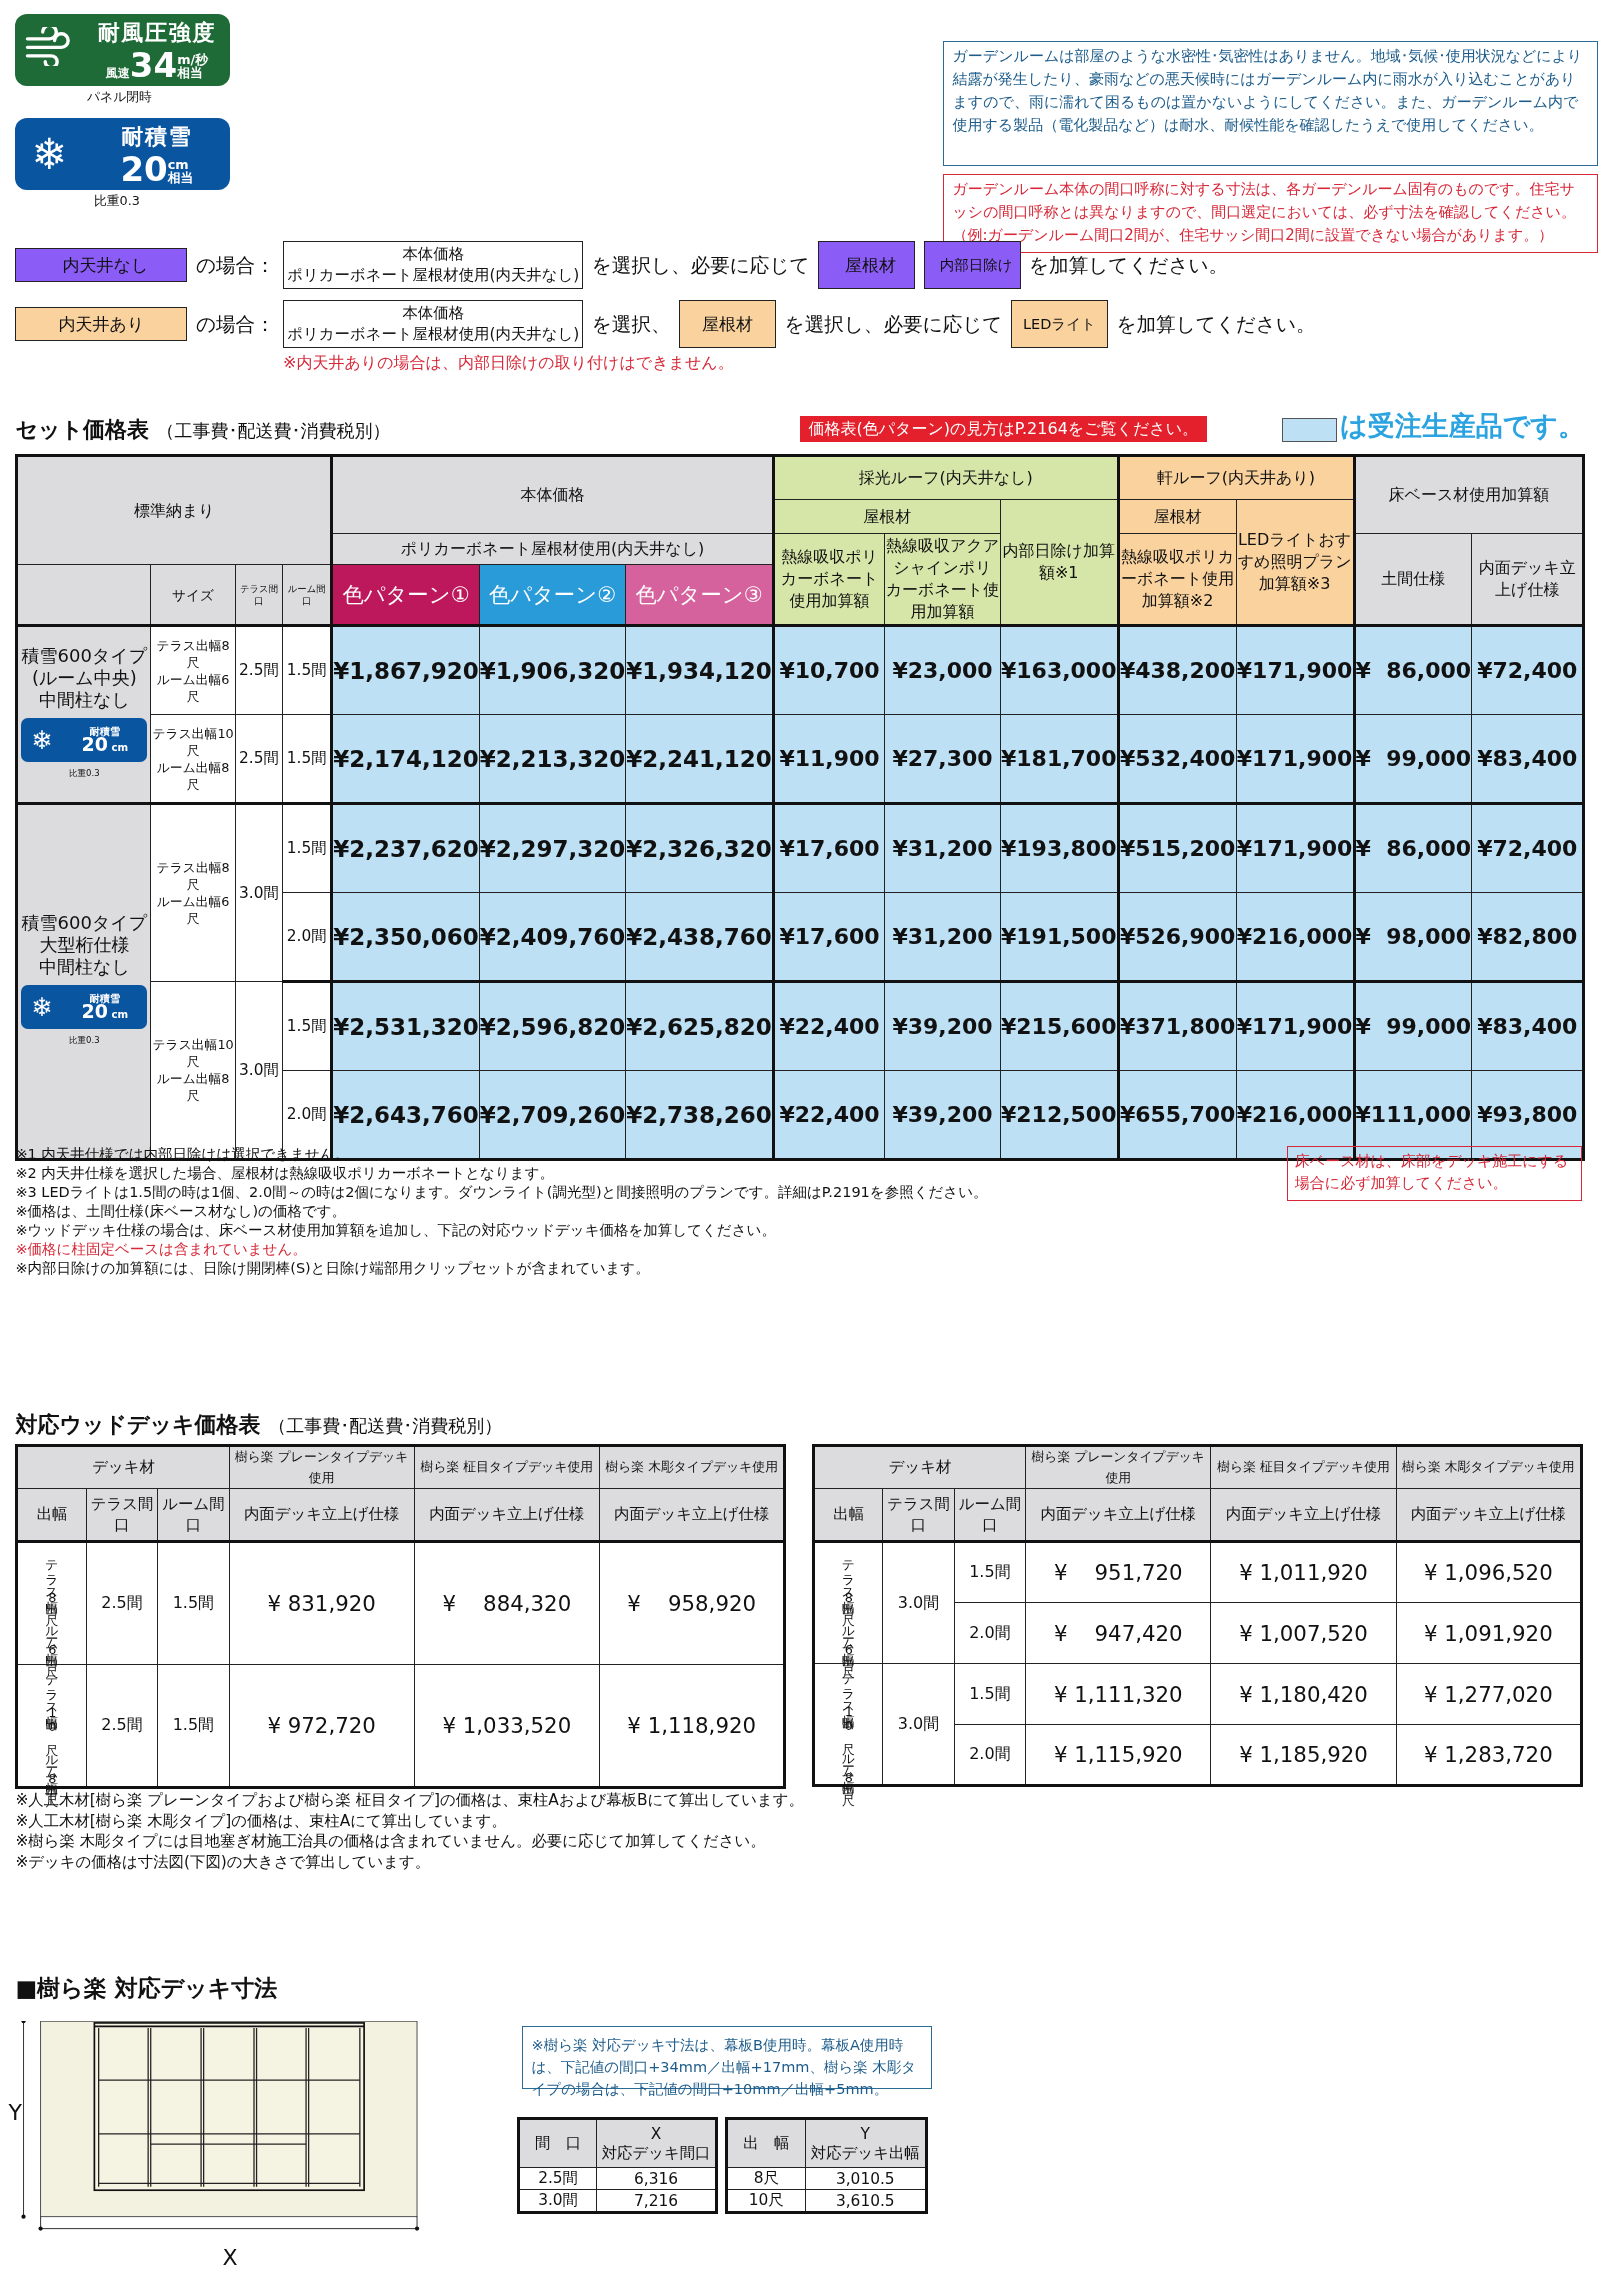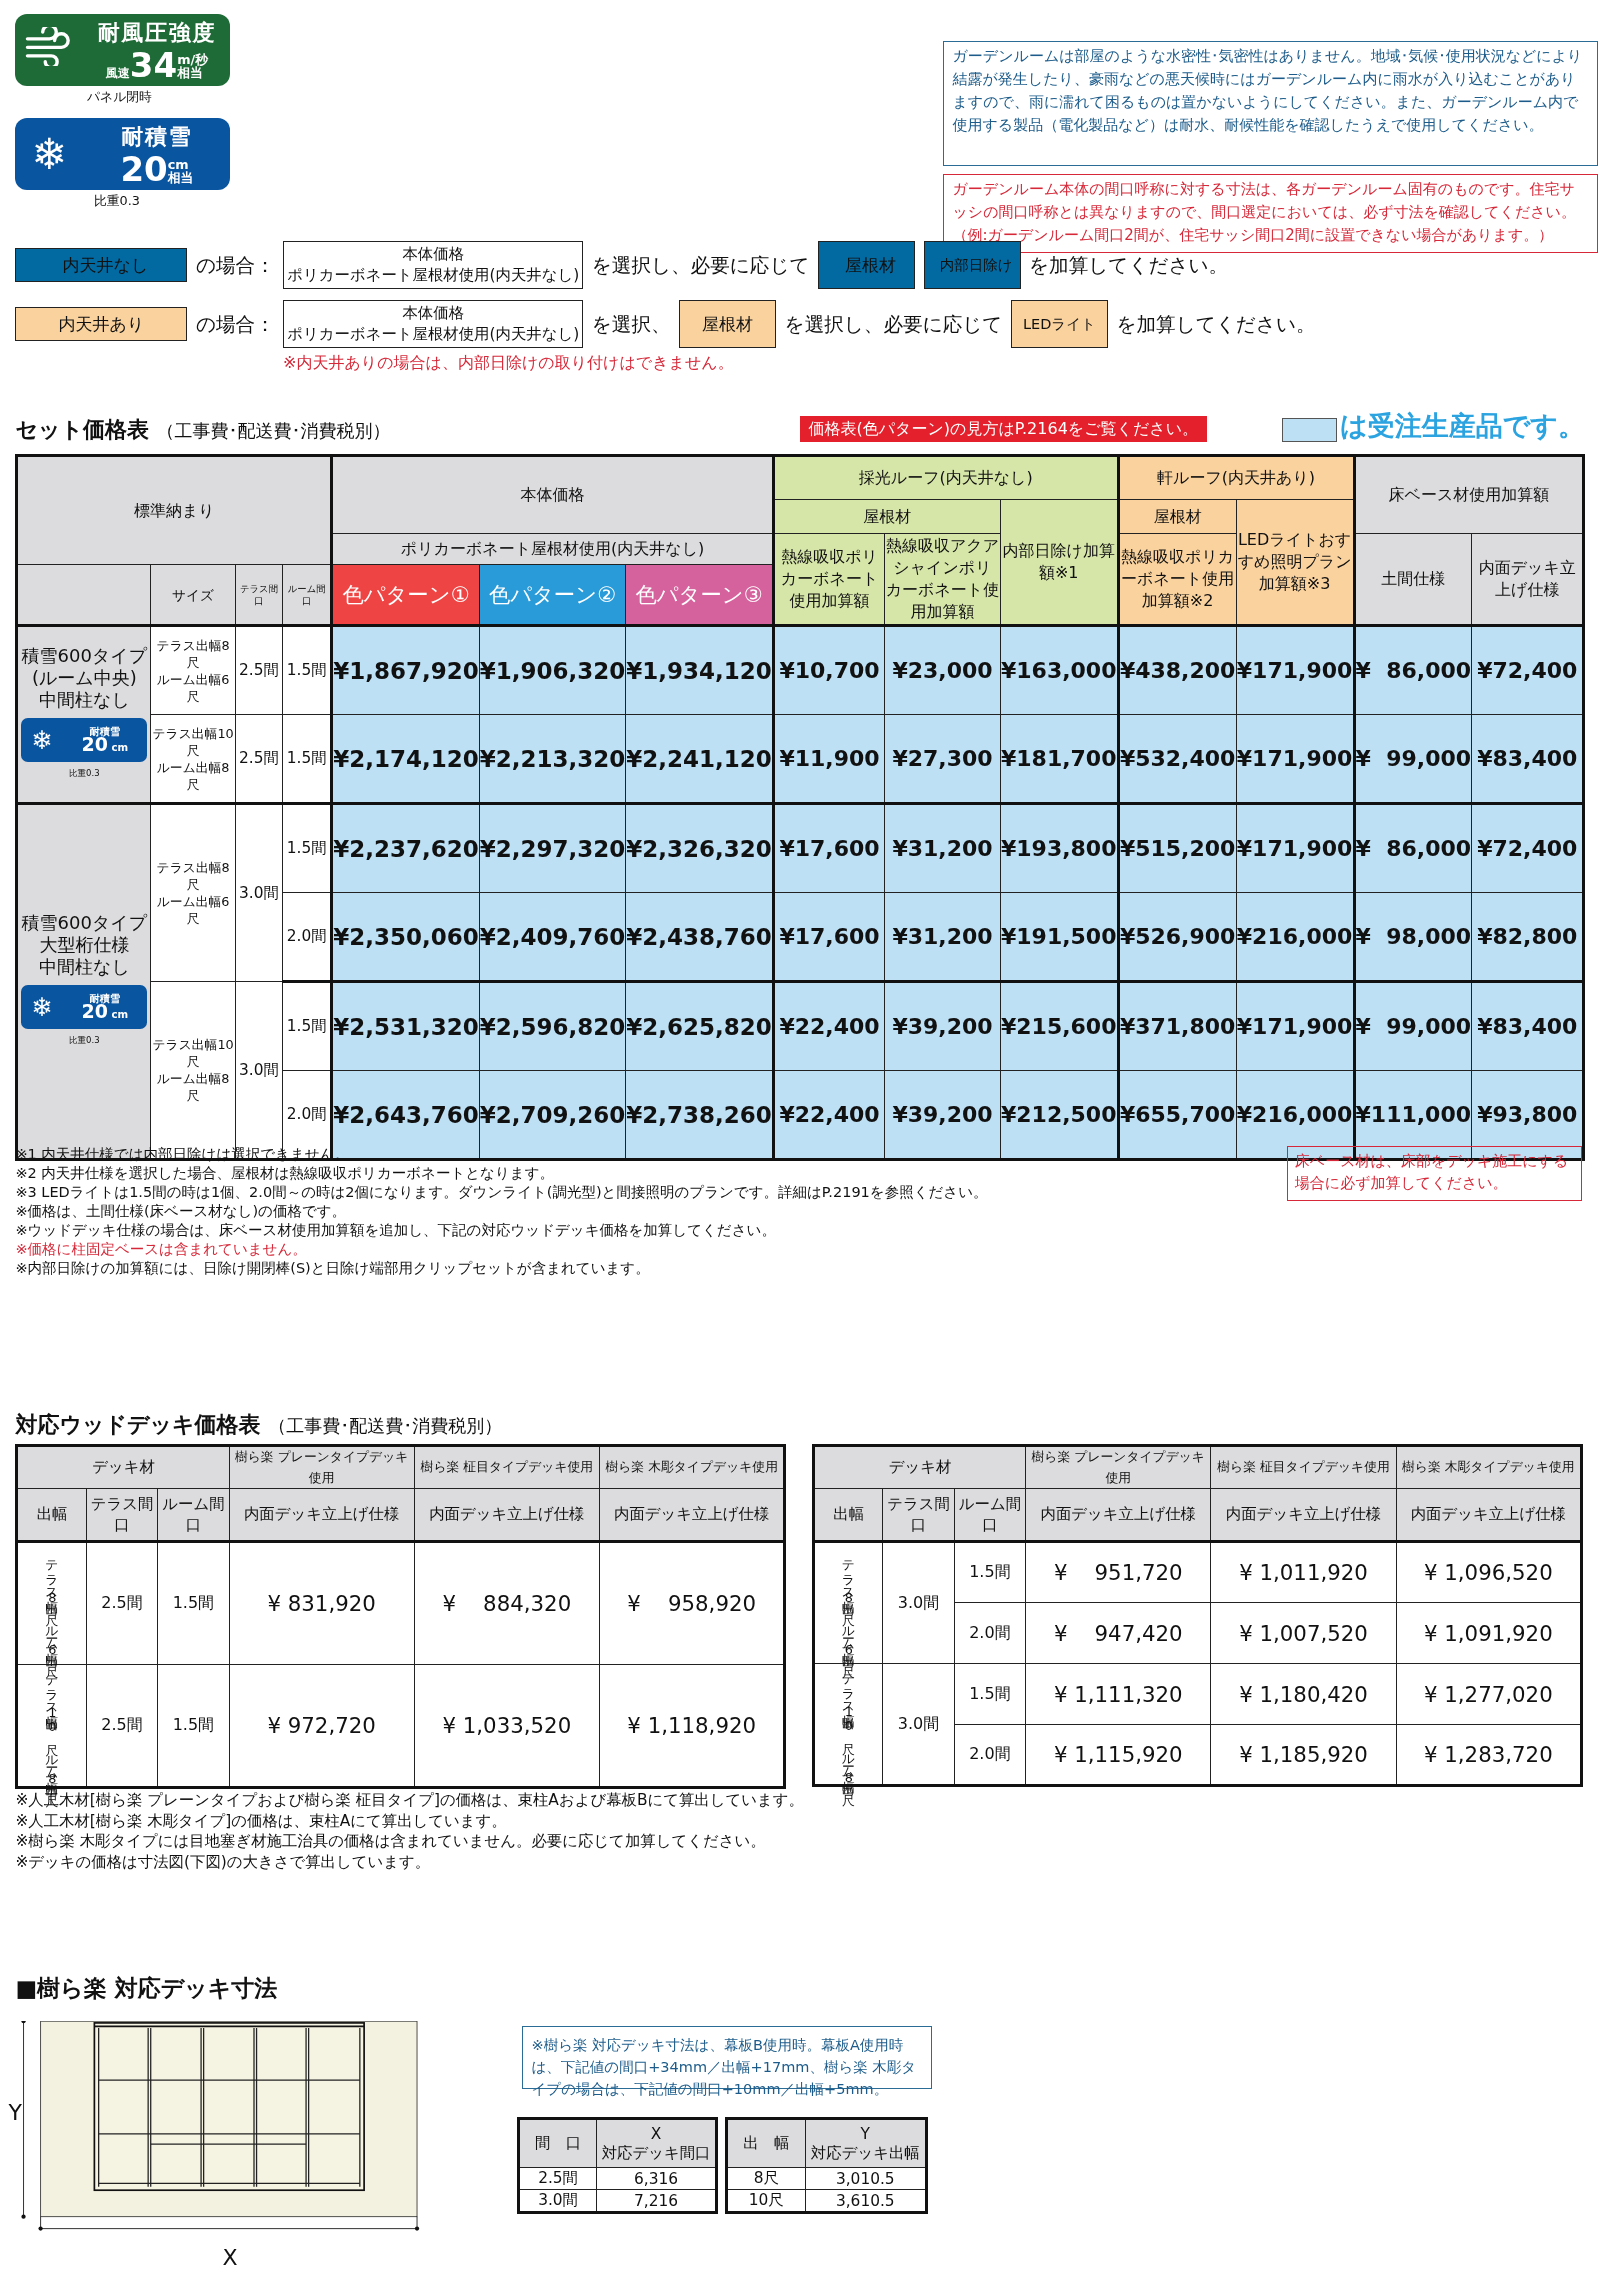--- a/index.html
+++ b/index.html
@@ -19,39 +19,39 @@
   .badge-cap { font-size: 12.8px; }
 
   
   .notice { font-size: 15px; line-height: 23px; padding: 3.4px 8.5px; margin-top: 27px; }
   .notice-blue { left: 943px; top: 13.7px; width: 655px; height: 125px; border: 1.7px solid #2a6c96; color: #1d5c8a; }
   .notice-red { left: 943px; top: 147px; width: 655px; height: 79px; border: 1.7px solid #d62838; color: #d62838; }
 
   
   .row-line { display: flex; align-items: center; font-size: 19.6px; gap: 8.5px; }
   .tag { border: 1.3px solid #222; display: flex; align-items: center; justify-content: center; font-size: 17px; text-align: center; }
-  .tag-green { background: #0369a1; padding-left: 8px; }
+  .tag-green { background: #8b5cf6; padding-left: 8px; }
   .tag-orange { background: #f9d29e; }
   .tag-white { background: #fff; flex-direction: column; line-height: 21.3px; font-size: 15.4px; }
   .red-note { color: #d62838; font-size: 16px; }
 
   .section-title { font-size: 22px; font-weight: bold; }
   .section-title span { font-size: 18px; font-weight: normal; }
   .redbar { background: #e3202b; color: #fff; font-size: 16px; padding: 2.6px 8.5px; }
   .legend-swatch { width: 55px; height: 24px; background: #bde0f5; border: 1.3px solid #555; }
   .legend-text { color: #2aa3e0; font-size: 27px; font-weight: bold; }
 
   
   table { border-collapse: collapse; }
   .set { position: absolute; left: 15.4px; top: 454px; width: 1570px; border: 3.4px solid #111; }
   .set td, .set th { border: 0.9px solid #222; text-align: center; vertical-align: middle; font-weight: normal; }
   .set th { background: #dcdcde; font-size: 16px; line-height: 22px; }
   .set th.g { background: #d6e6a8; }
   .set th.o { background: #f9d29e; }
-  .set th.c1 { background: #ef4444; color: #fff; font-size: 21.3px; }
+  .set th.c1 { background: #be185d; color: #fff; font-size: 21.3px; }
   .set th.c2 { background: #2a9bd9; color: #fff; font-size: 21.3px; }
   .set th.c3 { background: #d6629d; color: #fff; font-size: 21.3px; }
   .set td.p { background: #bde0f5; font-size: 22px; font-weight: bold; }
   .set td.pb { font-size: 23px; }
   .set td.w { background: #fff; font-size: 13.7px; }
   .set td.size { font-size: 12.8px; line-height: 17px; }
   .set td.gap { font-size: 15.4px; }
   .set td.type { background: #dcdcde; font-size: 18px; line-height: 22px; }
   .thick-b { border-bottom: 3.4px solid #111 !important; }
   .thick-l { border-left: 3.4px solid #111 !important; }

